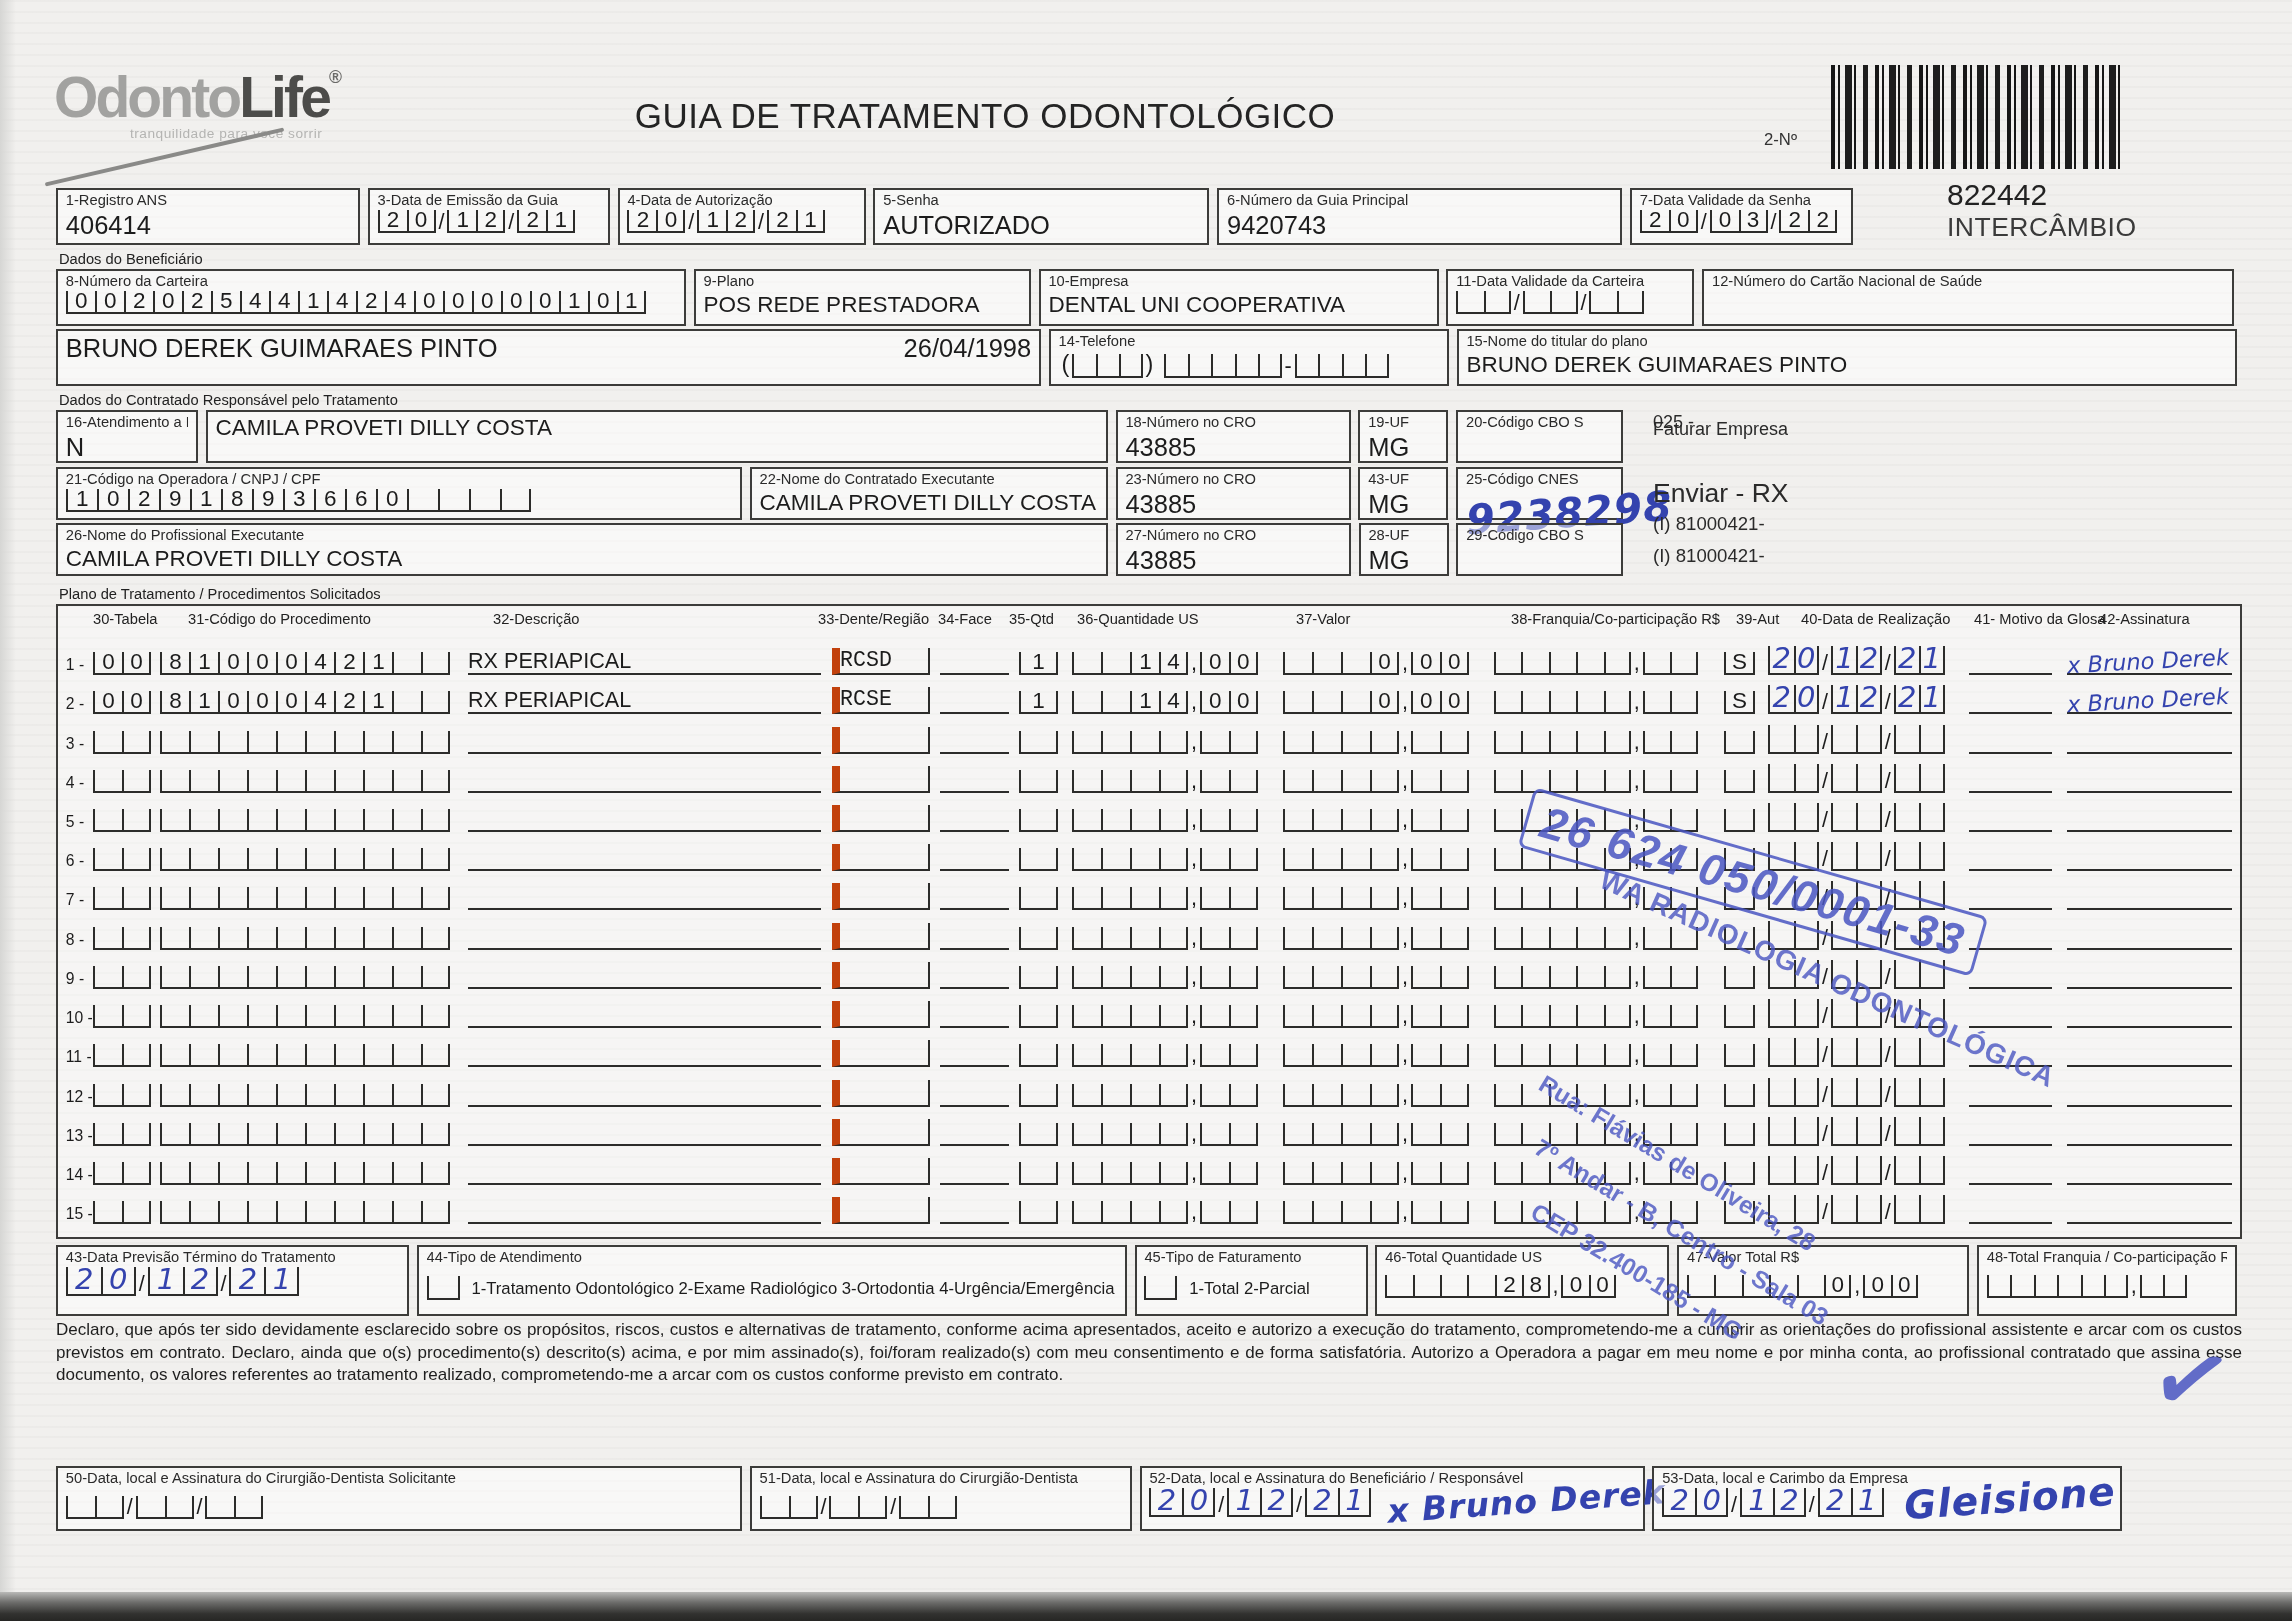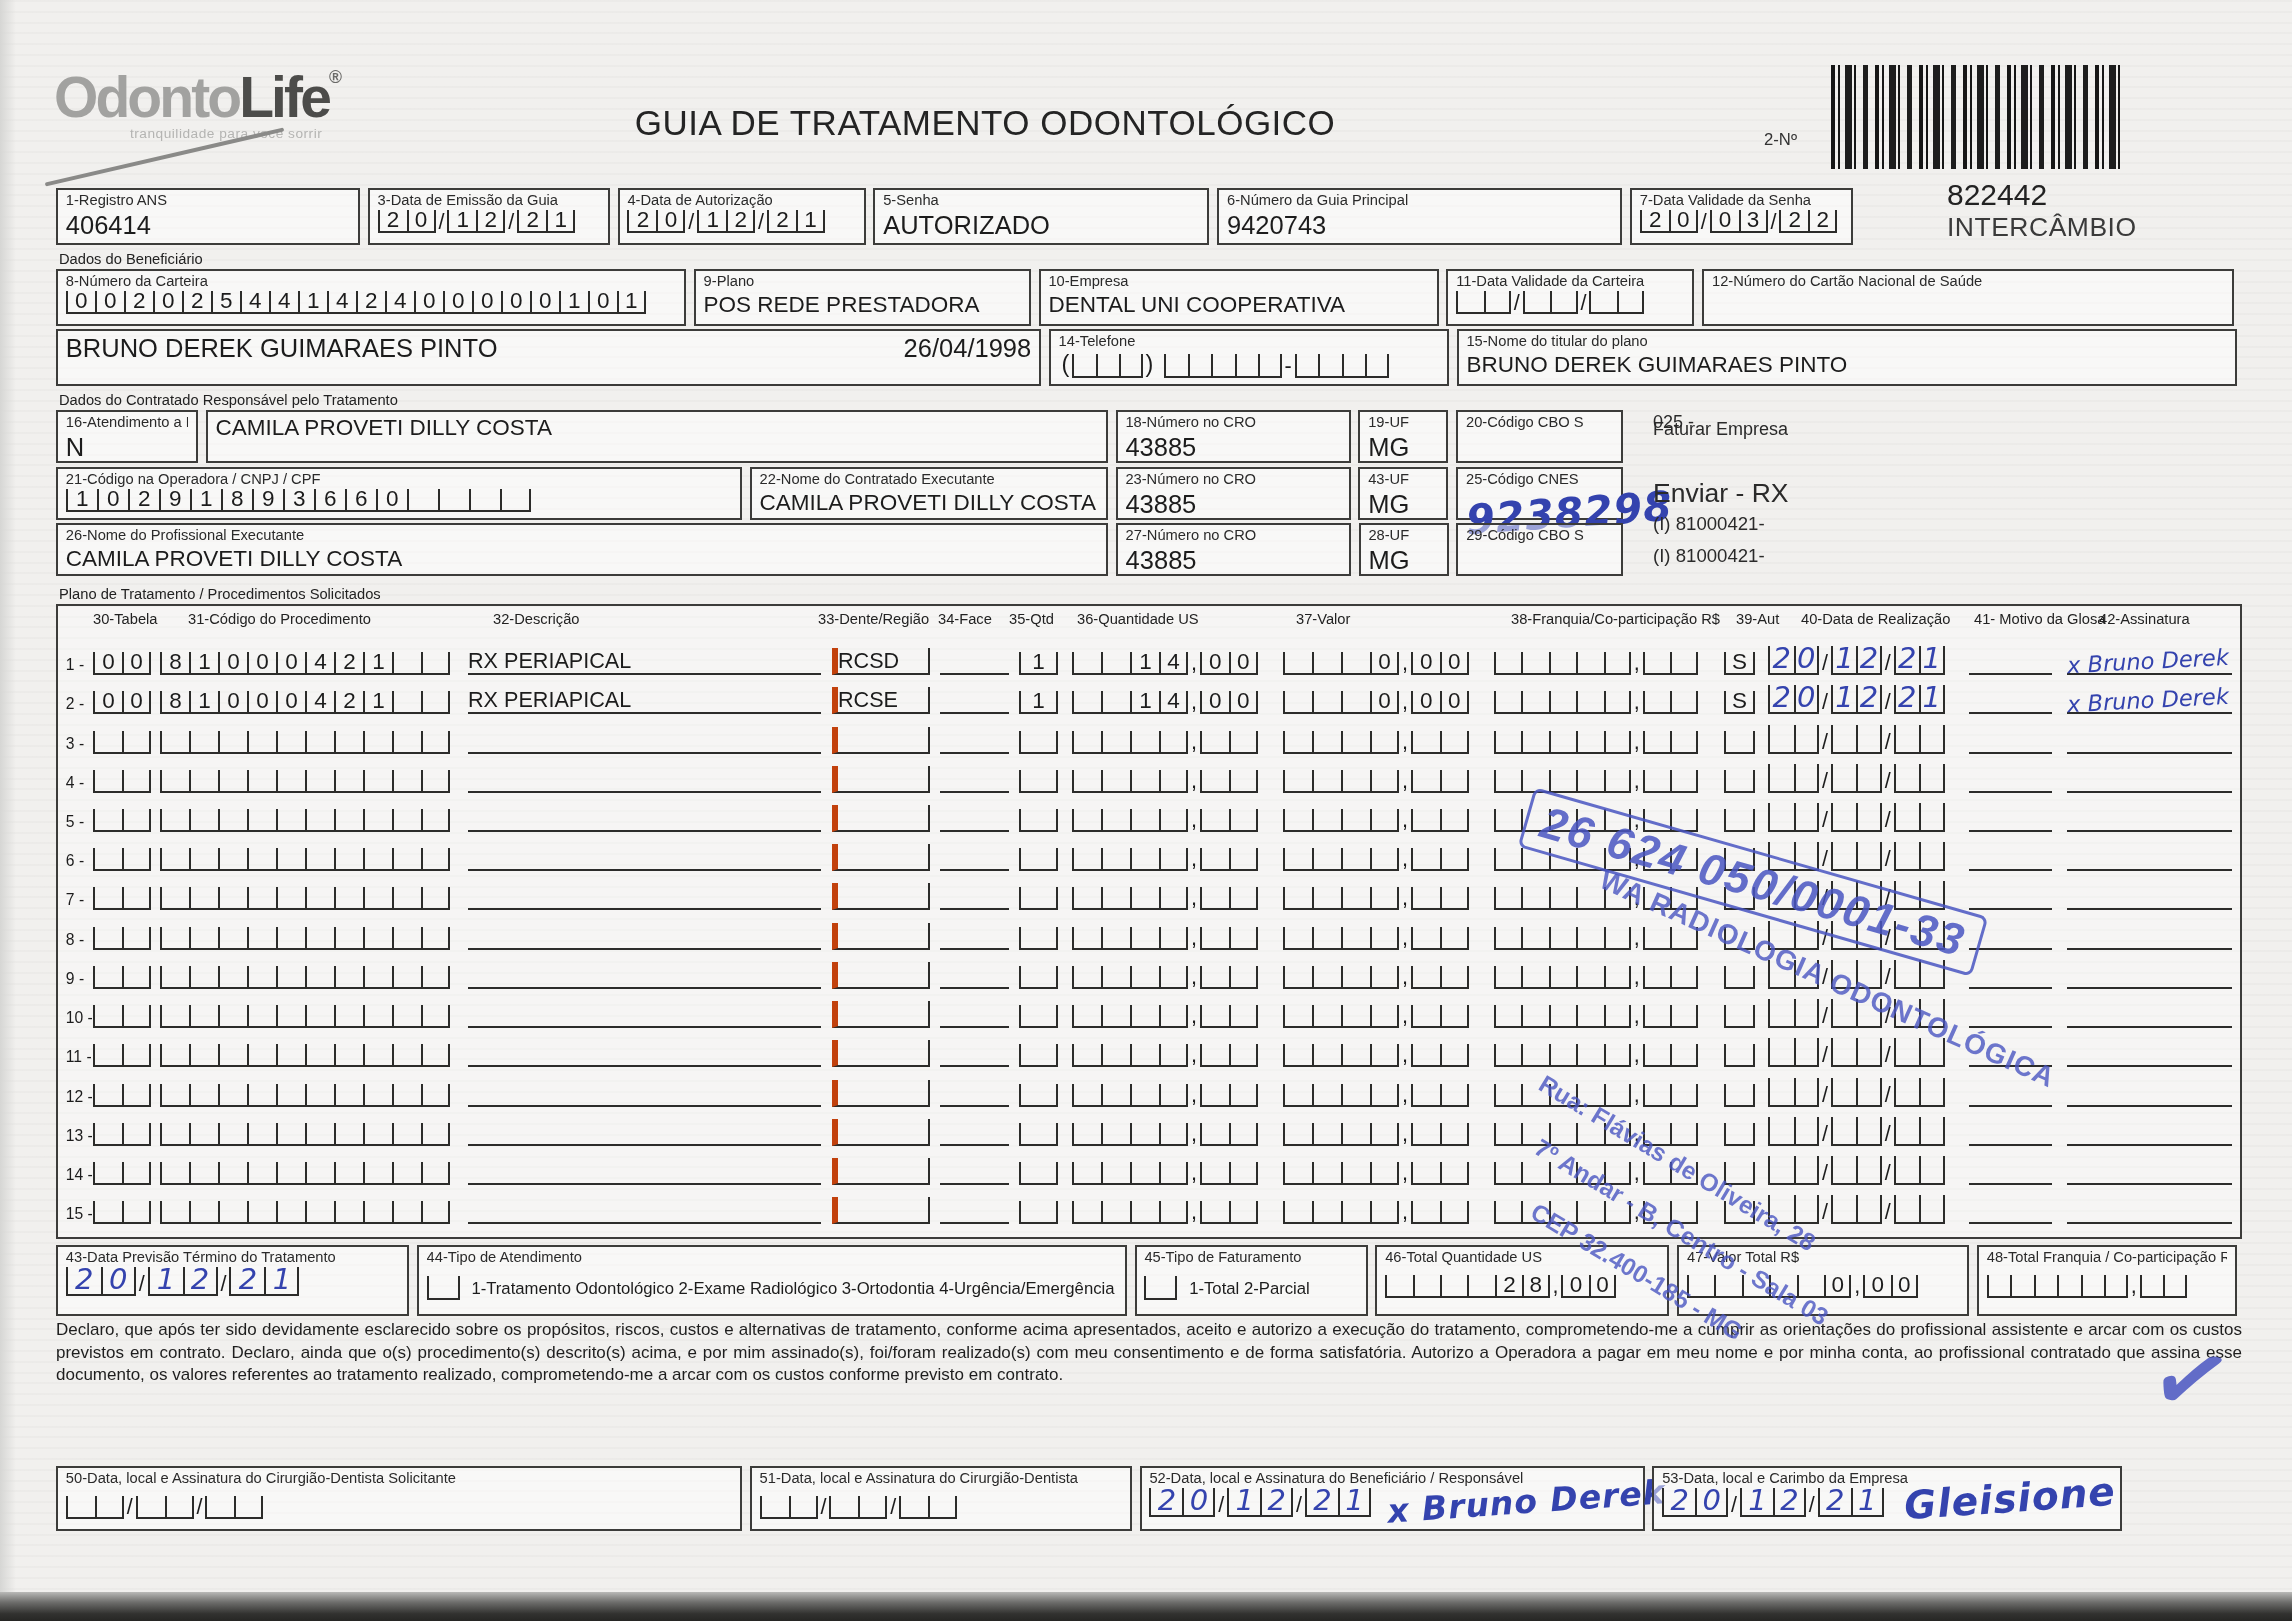--- a/index.html
+++ b/index.html
@@ -11,21 +11,21 @@
   .scan-bottom{position:absolute;left:0;right:0;bottom:0;height:29px;
         background:linear-gradient(180deg,#b9b9b7 0,#6e6e6c 35%,#323230 75%,#262624 100%);}
   
   .logo{position:absolute;left:54px;top:69px;width:372px;}
   .logo-line{position:absolute;left:-11.8px;top:86px;width:245px;height:3.9px;background:#8a8a88;transform:rotate(-13deg);border-radius:2px;}
   .logo-text{font-weight:bold;font-size:57px;letter-spacing:-2.9px;line-height:1;}
   .lg1{color:#a2a2a0;}
   .lg2{color:#4c4c4a;}
   .lg-reg{font-size:17.6px;color:#6a6a68;vertical-align:top;}
   .logo-tag{margin-left:76px;font-size:13.7px;color:#b4b4b2;letter-spacing:0.5px;}
-  .title{position:absolute;left:0;right:323px;top:96px;text-align:center;font-size:35px;font-weight:500;letter-spacing:0.5px;color:#242424;margin:7px;}
+  .title{position:absolute;left:0;right:323px;top:96px;text-align:center;font-size:35px;font-weight:500;letter-spacing:0.5px;color:#242424;margin:0;}
   .bc-label{position:absolute;left:1764px;top:130px;font-size:16.7px;color:#333;}
   .barcode{position:absolute;left:1831px;top:65px;width:292px;height:104px;
     background:repeating-linear-gradient(90deg,#161616 0 3.9px,transparent 3.9px 6.9px,#161616 6.9px 8.8px,transparent 8.8px 13.7px,#1d1d1d 13.7px 20.6px,transparent 20.6px 23.5px,#161616 23.5px 25.5px,transparent 25.5px 32px,#1d1d1d 32px 37px,transparent 37px 44px);}
   .guide-number{position:absolute;left:1947px;top:178px;font-size:30px;color:#222;}
   .guide-type{position:absolute;left:1947px;top:212px;font-size:26.5px;color:#3a3a3a;letter-spacing:0.5px;}
   
   .frow{position:absolute;left:56px;display:flex;gap:7.8px;}
   .fbox{border:2px solid #3c3c3a;background:rgba(255,255,255,.5);padding:2px 7.8px 2px 7.8px;position:relative;box-sizing:border-box;}
   .flabel{font-size:14.7px;color:#2a2a2a;line-height:1.2;white-space:nowrap;overflow:hidden;}
   .fvalue{font-size:25.5px;line-height:1.25;white-space:nowrap;}
@@ -47,21 +47,21 @@
   
   .side-note{position:absolute;font-size:18px;color:#2a2a2a;}
   .side-note.sm{font-size:18.6px;}
   .cnes-hand{position:absolute;font-size:41px;font-weight:bold;transform:rotate(-4deg);letter-spacing:1px;}
   
   .plan{position:absolute;left:56px;top:604px;width:2186px;height:635px;border:2.5px solid #3c3c3a;background:rgba(255,255,255,.35);box-sizing:border-box;}
   .phead{position:absolute;top:4.9px;font-size:14.7px;color:#222;white-space:nowrap;}
   .prow{position:absolute;left:0;width:100%;height:39px;}
   .pnum{position:absolute;font-size:15.7px;bottom:7.8px;}
   .pline{position:absolute;bottom:6.9px;border-bottom:2px solid #2c2c2a;height:27.4px;font-size:21.6px;white-space:nowrap;box-sizing:border-box;}
-  .pline.ticked{border-left:6px solid #c2410c;border-right:2px solid #2c2c2a;}
+  .pline.ticked{border-left:8px solid #c2410c;border-right:2px solid #2c2c2a;font-family:Liberation Mono, monospace;}
   .pcells{position:absolute;bottom:6.9px;}
   .psig{font-size:22.5px;transform:rotate(-3deg);display:inline-block;white-space:nowrap;}
   
   .decl{position:absolute;left:56px;top:1319px;width:2186px;font-size:17px;line-height:22.5px;text-align:justify;color:#1e1e1e;}
   .obs{position:absolute;left:56px;top:1392px;width:2186px;height:65px;border:2px solid #3c3c3a;box-sizing:border-box;background:rgba(255,255,255,.4);}
   .obs .flabel{margin:2px 0 0 7.8px;}
   .obs-line{position:absolute;left:7.8px;right:7.8px;border-bottom:2px solid #4a4a48;}
   .stamp-cnpj{position:absolute;left:1517px;top:851px;transform:rotate(16deg);font-size:45px;font-weight:bold;font-style:italic;
       border:3.4px solid #4a56c2;border-radius:7.8px;padding:2px 13.7px;color:#4a56c2;opacity:.85;letter-spacing:2px;white-space:nowrap;}
   .stamp-co{position:absolute;left:1580px;top:963px;transform:rotate(24deg);font-size:28px;font-weight:bold;color:#4a56c2;opacity:.8;white-space:nowrap;letter-spacing:1px;}

